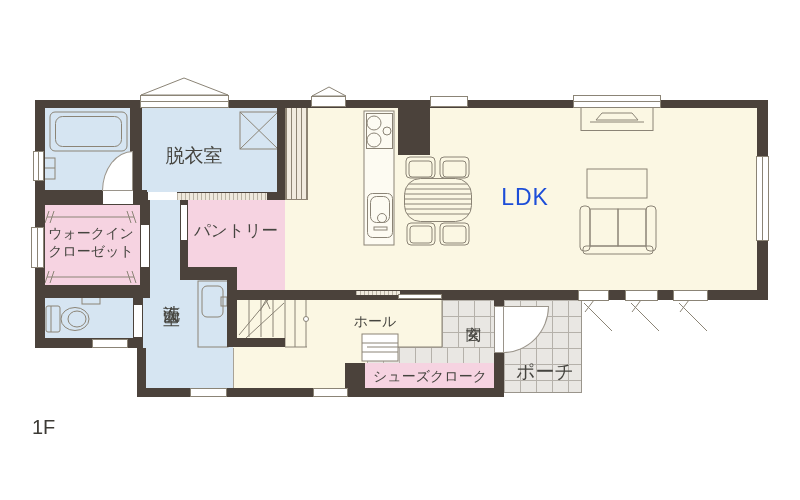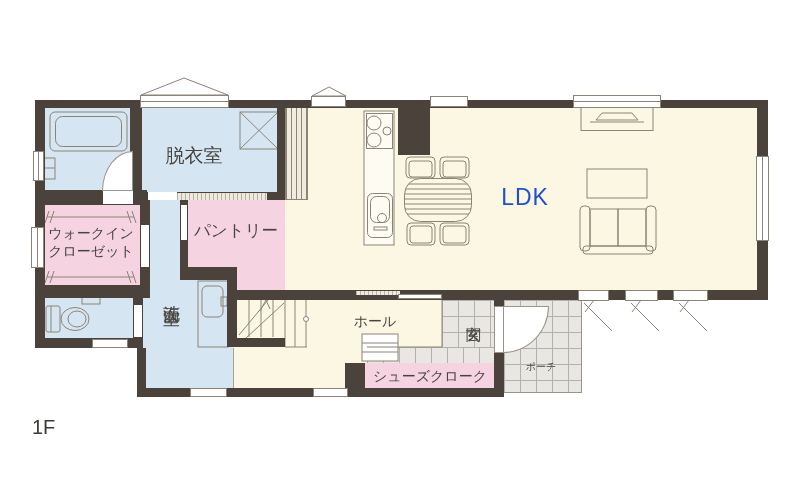--- a/index.html
+++ b/index.html
@@ -239,17 +239,17 @@
   <div class="lbl" style="left:144px;top:144px;width:100px;font-size:19px;">脱衣室</div>
   <div class="lbl" style="left:42px;top:224px;width:98px;font-size:14px;text-align:center;">
     <div>ウォークイン</div>
     <div>クローゼット</div>
   </div>
   <div class="lbl" style="left:188px;top:220px;width:96px;font-size:16.5px;">パントリー</div>
   <div class="lbl vert" style="left:160px;top:292px;font-size:17px;">洗面室</div>
   <div class="lbl" style="left:335px;top:312px;width:80px;font-size:14px;">ホール</div>
   <div class="lbl vert" style="left:464px;top:314px;font-size:15px;">玄関</div>
   <div class="lbl" style="left:366px;top:367px;width:128px;font-size:14px;">シューズクローク</div>
-  <div class="lbl" style="left:508px;top:360px;width:66px;font-size:10px;">ポーチ</div>
+  <div class="lbl" style="left:508px;top:360px;width:66px;font-size:19px;text-align:right;">ポーチ</div>
   <div class="lbl" style="left:493px;top:183px;width:64px;font-size:23px;letter-spacing:1px;color:#1d4ed8;">LDK</div>
   <div class="lbl" style="left:32px;top:414px;width:40px;font-size:20px;text-align:left;color:#3c3a35;">1F</div>
 
 </div>
 
 </body></html>

